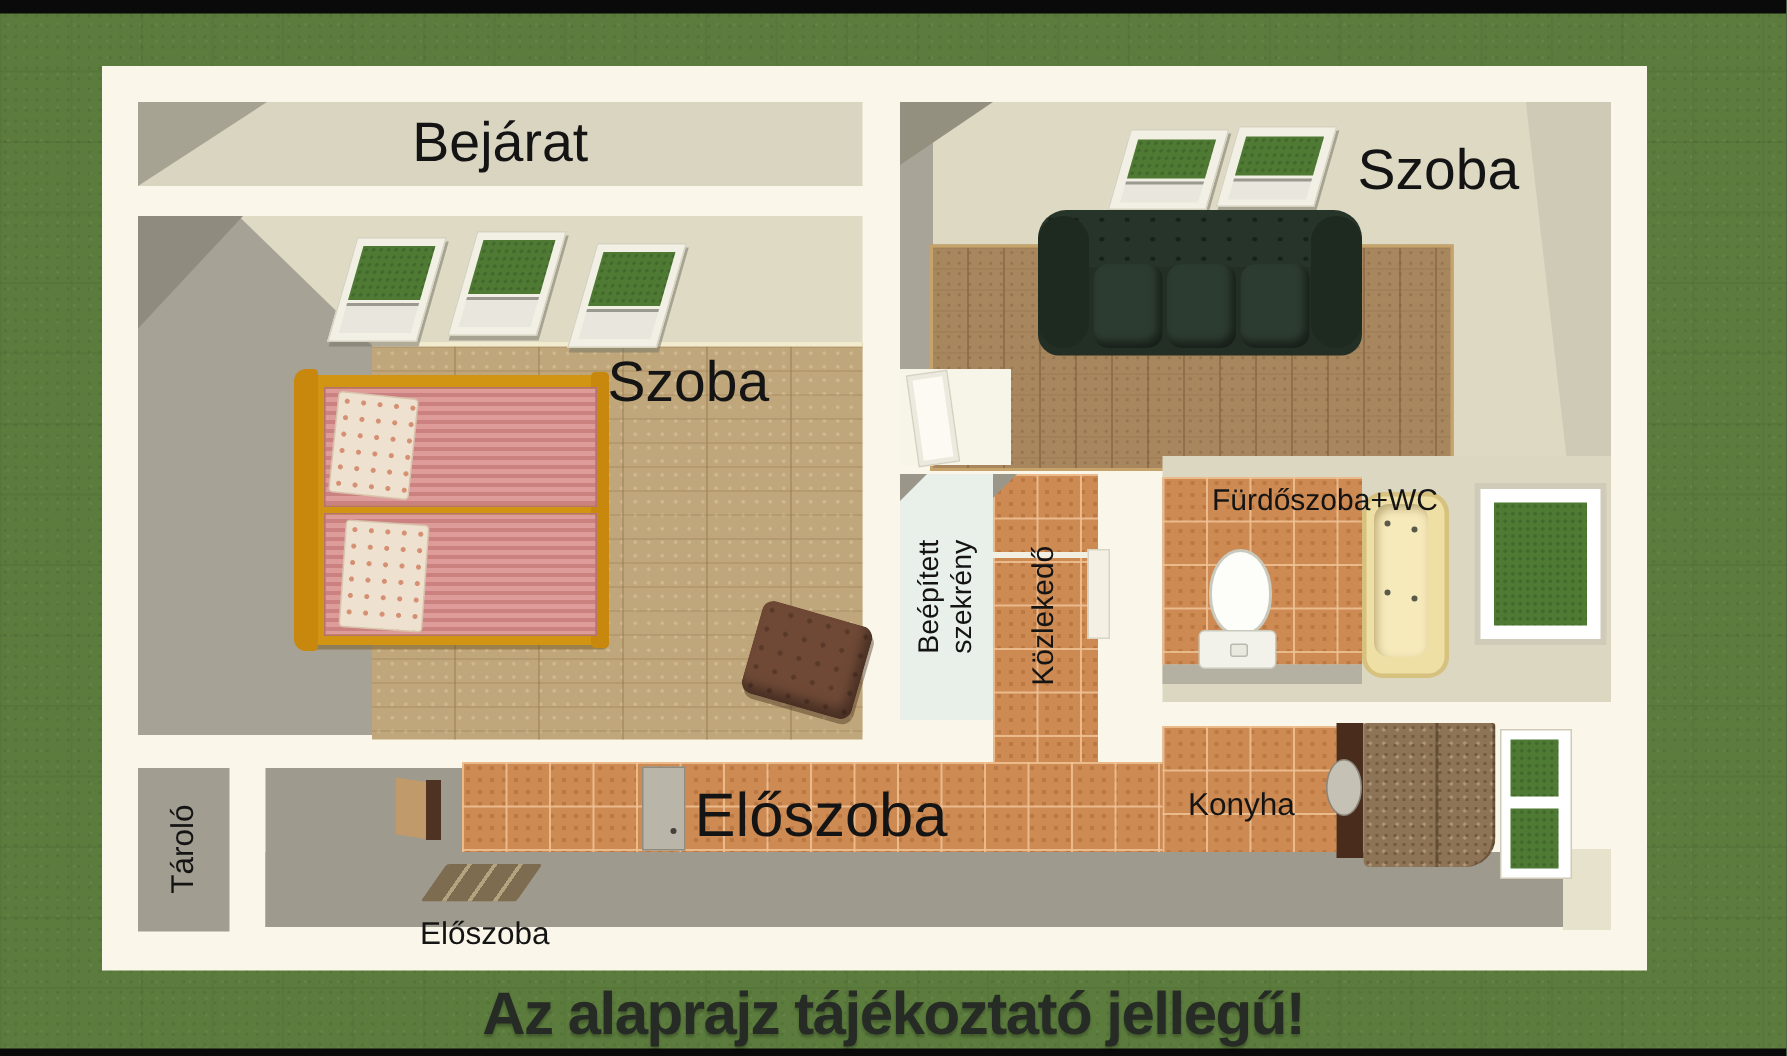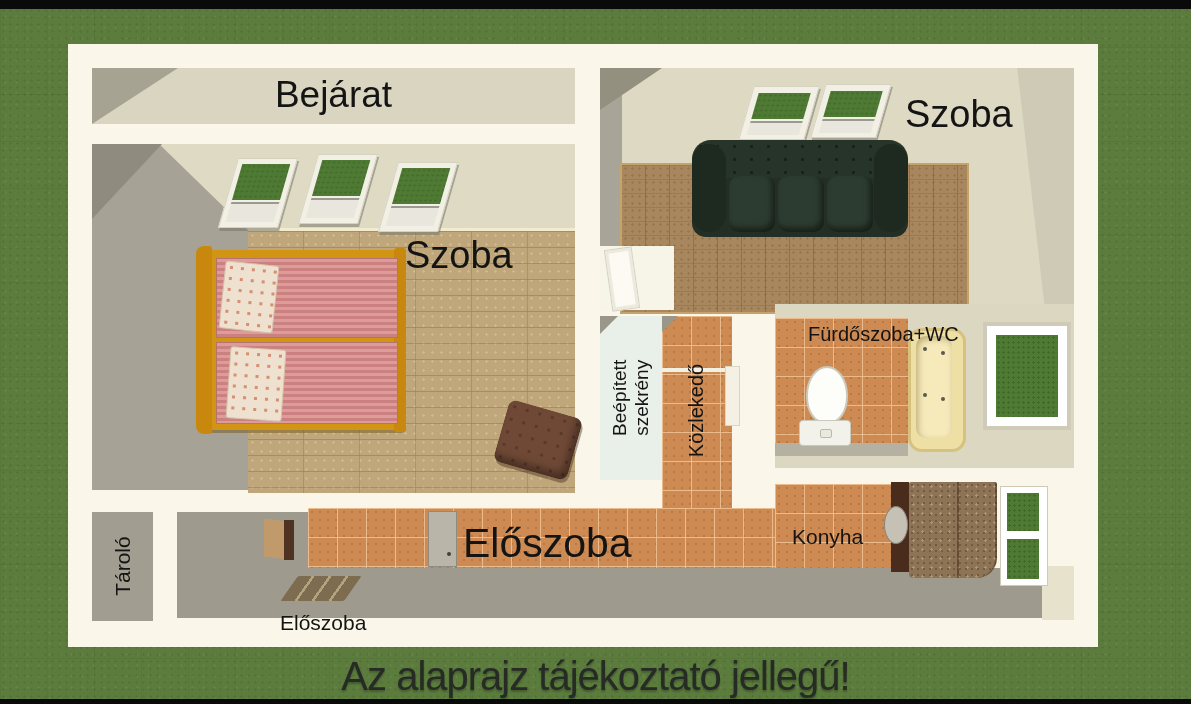--- a/index.html
+++ b/index.html
@@ -207,15 +207,15 @@
   </div>
   <div class="room-label" style="left:792px;top:526px;font-size:21px;">Konyha</div>
 
   <div class="abs" style="left:92px;top:512px;width:61px;height:109px;background:#a19d90;"></div>
   <div class="vwrap" style="left:92px;top:512px;width:61px;height:109px;">
     <div class="vtext" style="font-size:21px;">Tároló</div>
   </div>
 
   <div class="room-label" style="left:280px;top:612px;font-size:21px;">Előszoba</div>
 
-  <div class="room-label" style="left:0;top:655px;width:1191px;text-align:center;font-size:40px;font-weight:400;letter-spacing:-1px;color:#272b25;text-shadow:0 2px 2px rgba(0,0,0,0.25);">Az alaprajz tájékoztató jellegű!</div>
+  <div class="room-label" style="left:0;top:655px;width:1191px;text-align:center;font-size:40px;font-weight:700;letter-spacing:-1px;color:#272b25;text-shadow:0 2px 2px rgba(0,0,0,0.25);">Az alaprajz tájékoztató jellegű!</div>
 
 </div>
 
 </body></html>

